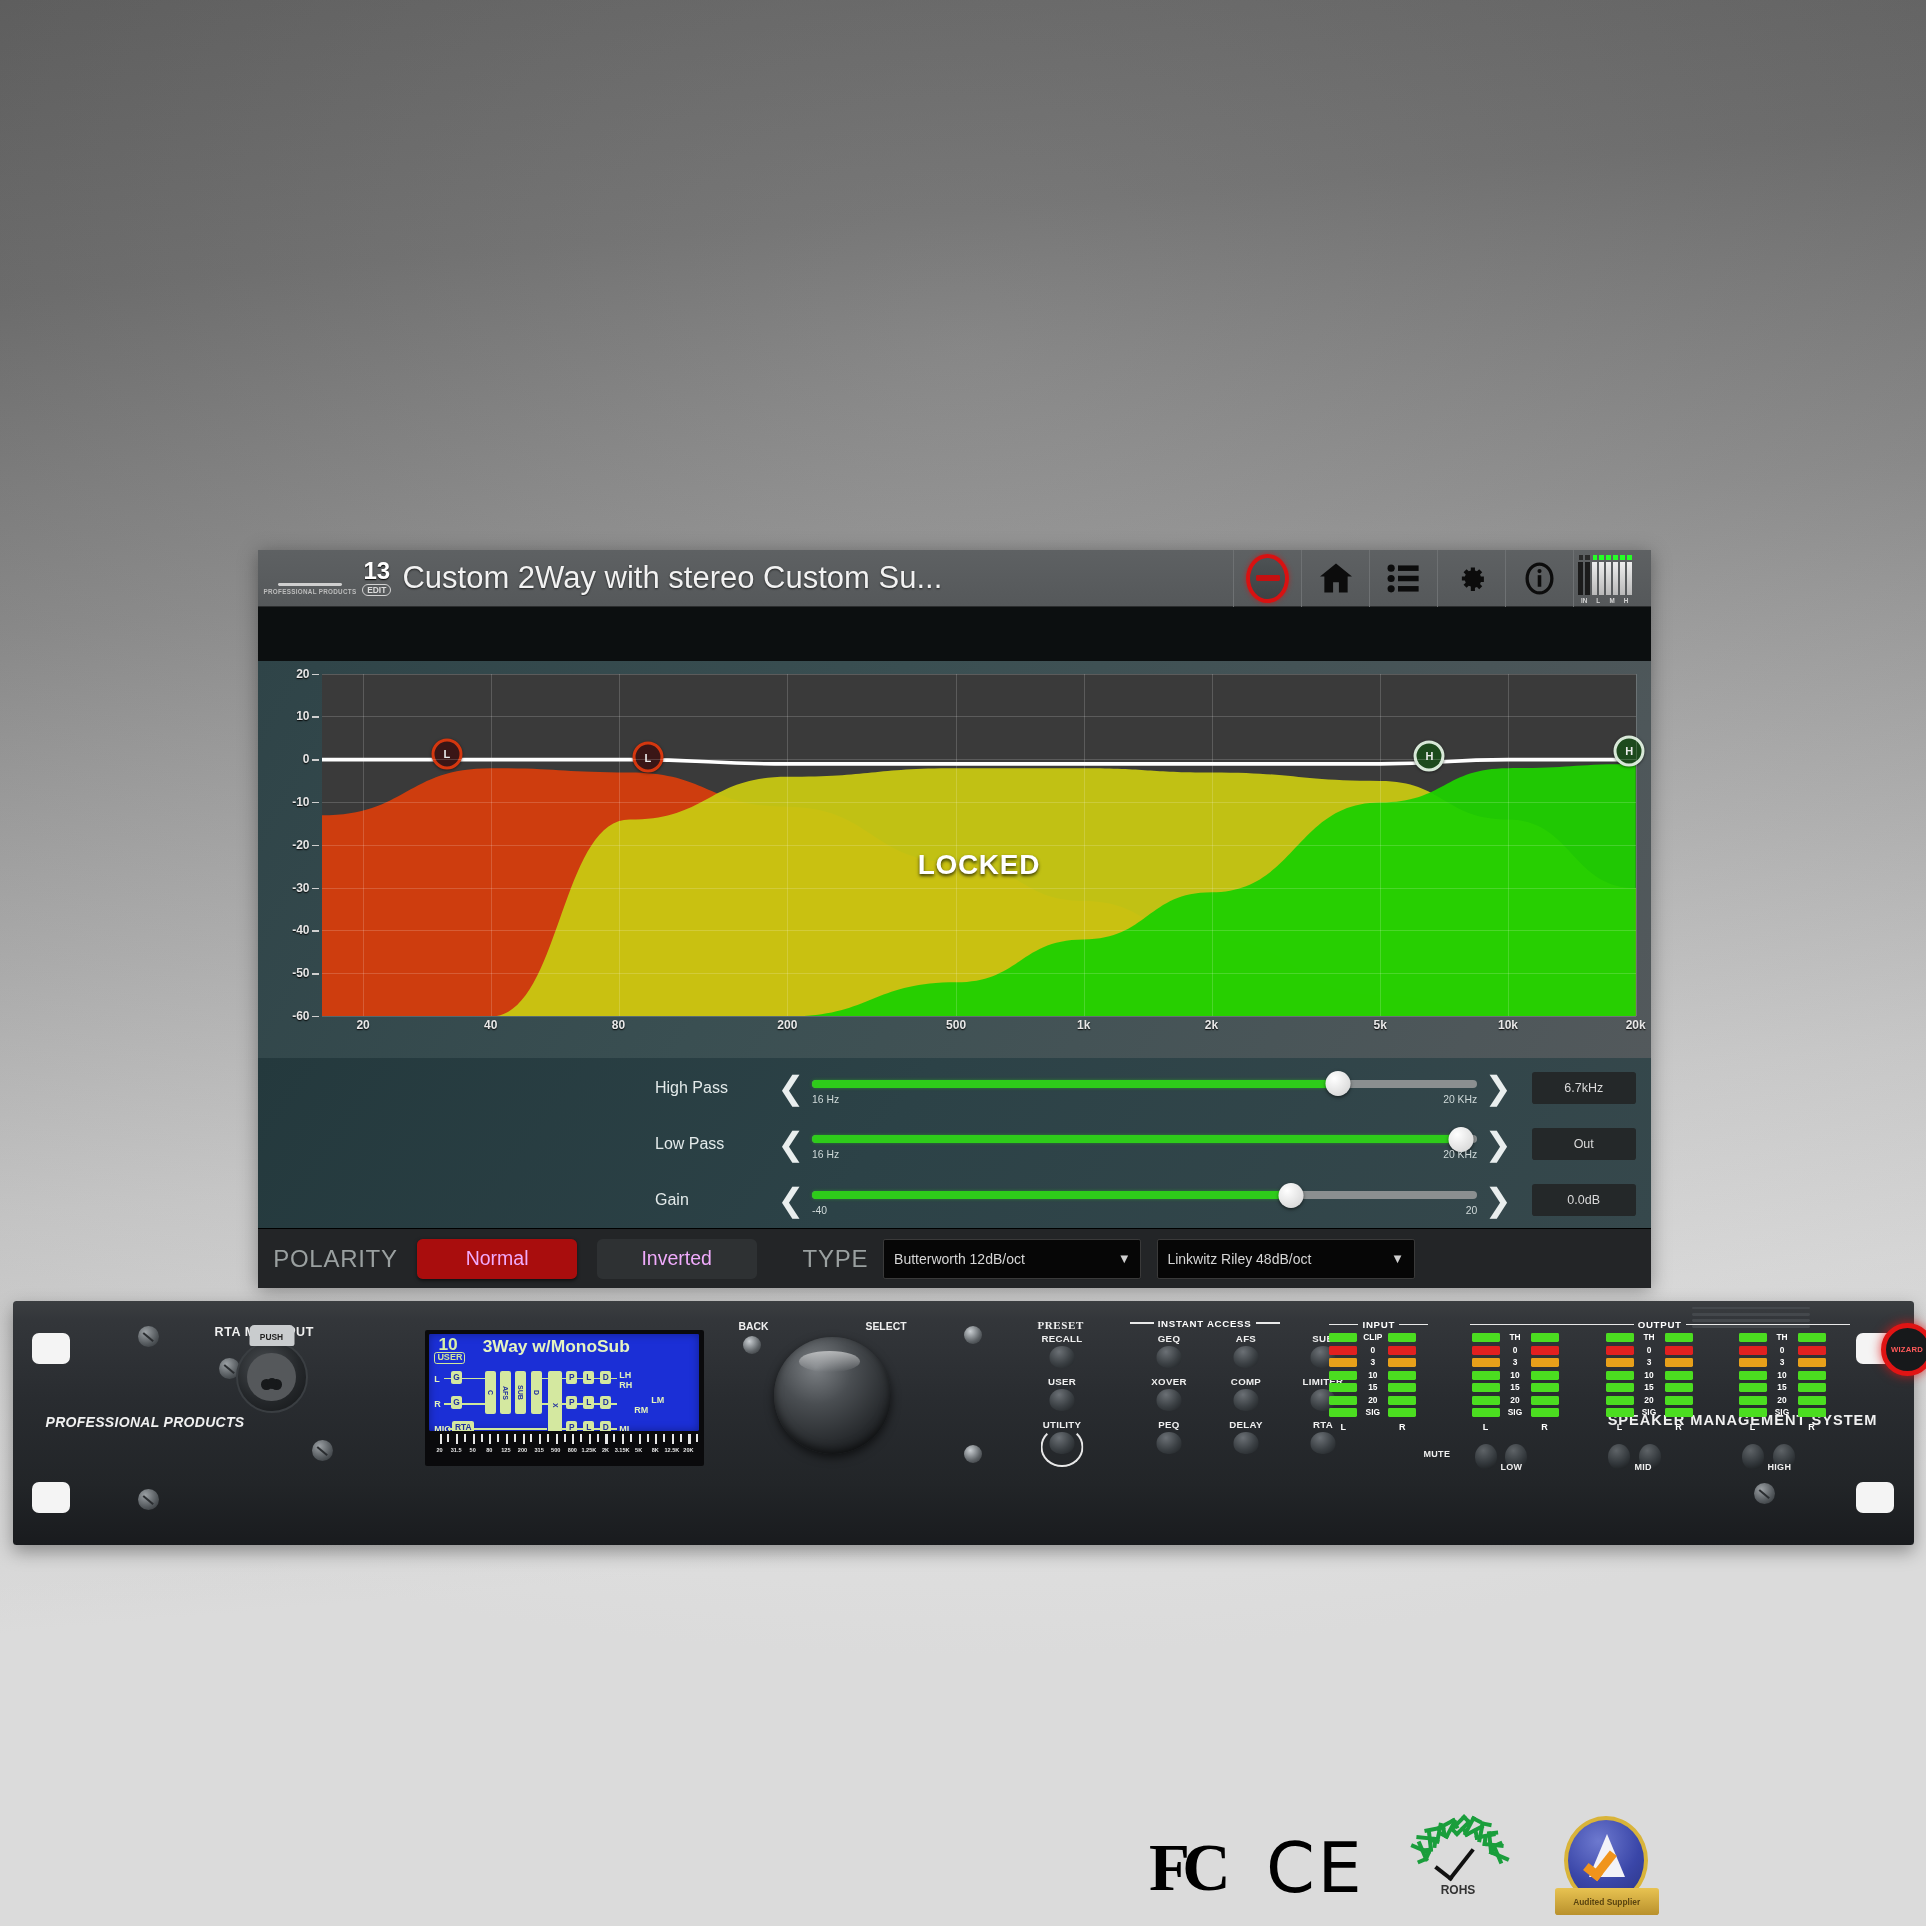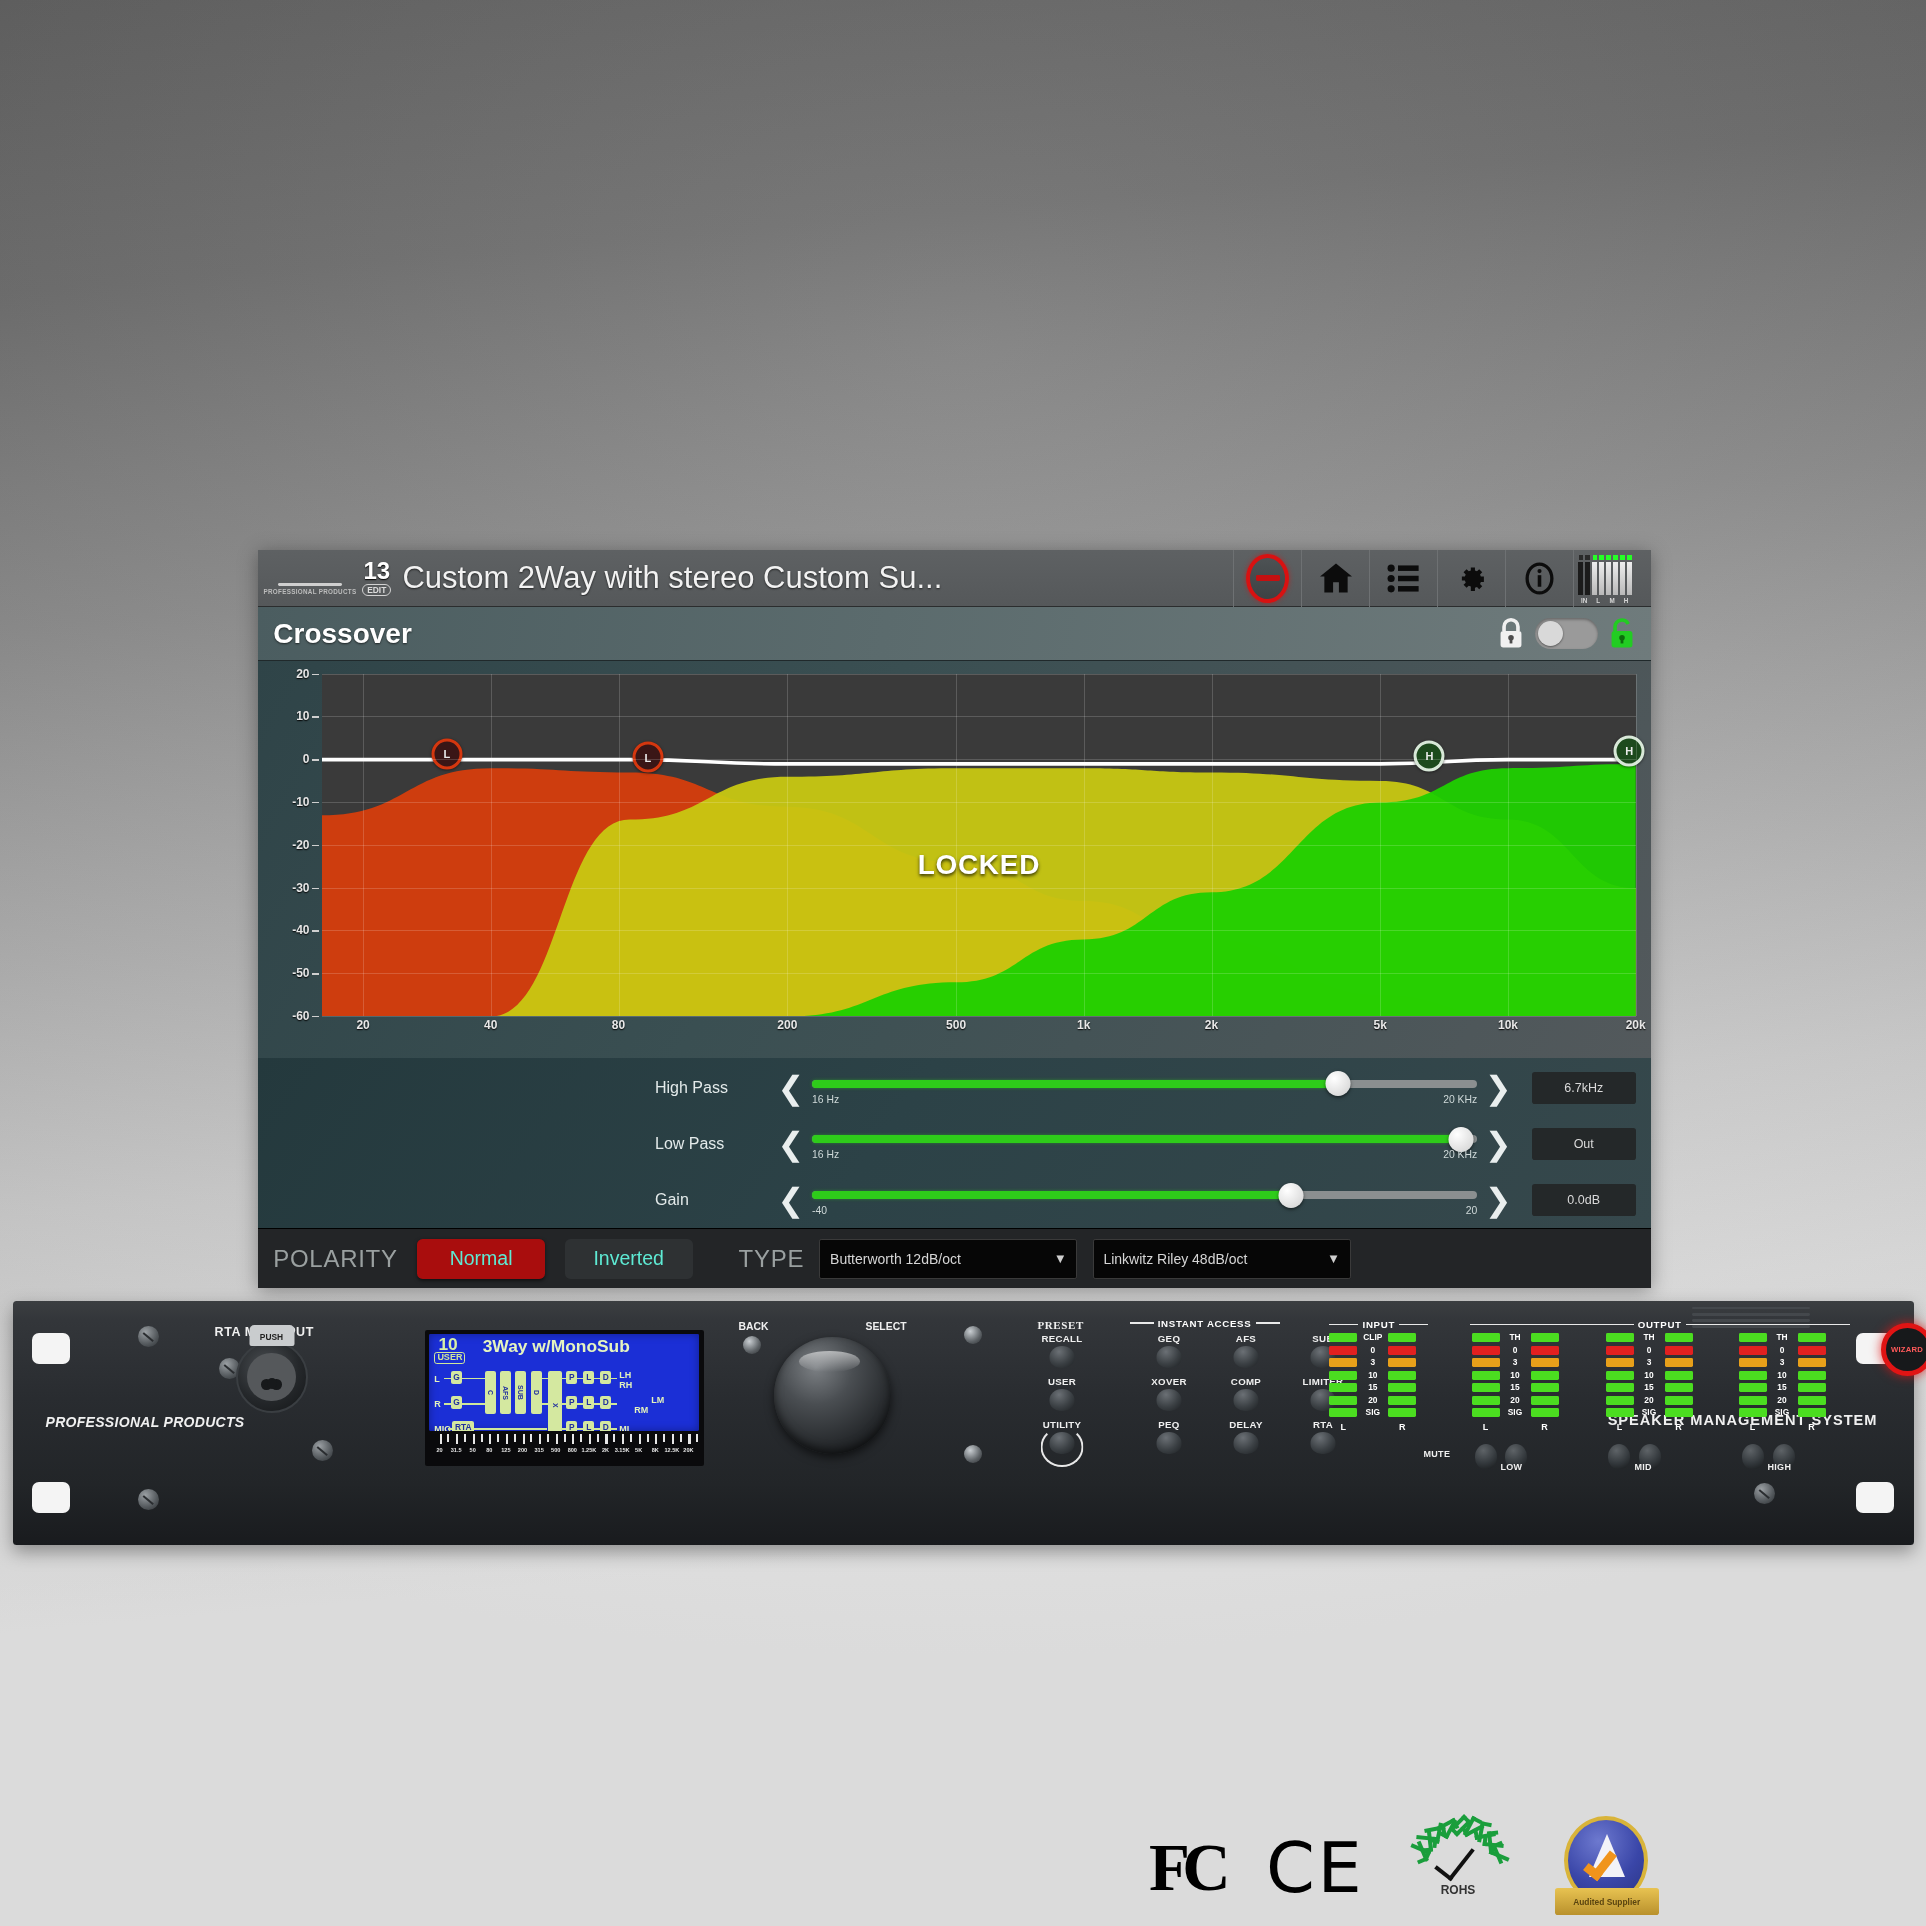--- a/index.html
+++ b/index.html
@@ -143,22 +143,22 @@
     display:flex; align-items:center; justify-content:center; color:#dadada; font-size:12.5px;
   }
 
   .gui-footer {
     position:absolute; left:0; bottom:0; width:100%; height:60px;
     background:#232527; display:flex; align-items:center; padding:0 15.3px;
     border-top:0.7px solid #000;
   }
   .f-label { color:#9aa0a0; font-size:24px; letter-spacing:0.7px; }
   .pol-btn {
-    width:128px; height:40px; border-radius:5.6px; display:flex; align-items:center; justify-content:center;
-    font-size:19.5px; color:#5eead4; cursor:pointer; background:#2e3133; margin-left:19.5px;
+    width:160px; height:40px; border-radius:5.6px; display:flex; align-items:center; justify-content:center;
+    font-size:19.5px; color:#f0abfc; cursor:pointer; background:#2e3133; margin-left:19.5px;
   }
   .pol-btn.active { background:#a90d0d; box-shadow:0 1.4px 3.5px rgba(0,0,0,0.5); }
   .dd {
     width:258px; height:40px; background:#060606; border:0.7px solid #3a3a3a; border-radius:2.1px;
     display:flex; align-items:center; padding:0 9.7px; color:#d6d6d6; font-size:14px;
     margin-left:15.3px; cursor:pointer;
   }
   .dd .cv{ flex:1; overflow:hidden; white-space:nowrap; }
   .dd .car{ font-size:13.2px; color:#cfcfcf; }
 
@@ -389,44 +389,20 @@
           </div>
         <div class="bars">
             <div class="bar"></div>
             <div class="bar"></div>
           </div>
         <div class="cap">H</div>
       </div>
     </div>
   </div>
 
-  <div class="gui-subhead">
-    <h2>Crossover</h2>
-    <div class="lock-wrap">
-      <span>
-        <svg width="28" height="32" viewBox="0 0 20 23">
-          <path d="M5 10V7a5 5 0 0110 0v3" fill="none" stroke="#f0f0f0" stroke-width="2.6"></path>
-          <rect x="2.5" y="10" width="15" height="12" rx="2" fill="#f0f0f0"></rect>
-          <circle cx="10" cy="15" r="2" fill="#4d4d4d"></circle>
-            <rect x="9" y="15" width="2" height="4" fill="#4d4d4d"></rect>
-        </svg>
-      </span>
-      <div class="toggle-track">
-        <div class="toggle-knob"></div>
-      </div>
-      <span>
-        <svg width="28" height="32" viewBox="0 0 20 23">
-          <path d="M5 10V7a5 5 0 019.5-2" fill="none" stroke="#22cc22" stroke-width="2.6"></path>
-          <rect x="2.5" y="10" width="15" height="12" rx="2" fill="#22cc22"></rect>
-          <circle cx="10" cy="15" r="2" fill="#0d6d0d"></circle>
-            <rect x="9" y="15" width="2" height="4" fill="#0d6d0d"></rect>
-        </svg>
-      </span>
-    </div>
-  </div>
 
   <div class="graph-area">
     <div class="yaxis" id="yaxis">
         <div class="ytick" style="top: 0%;">20</div>
         <div class="ytick" style="top: 12.5%;">10</div>
         <div class="ytick" style="top: 25%;">0</div>
         <div class="ytick" style="top: 37.5%;">-10</div>
         <div class="ytick" style="top: 50%;">-20</div>
         <div class="ytick" style="top: 62.5%;">-30</div>
         <div class="ytick" style="top: 75%;">-40</div>

